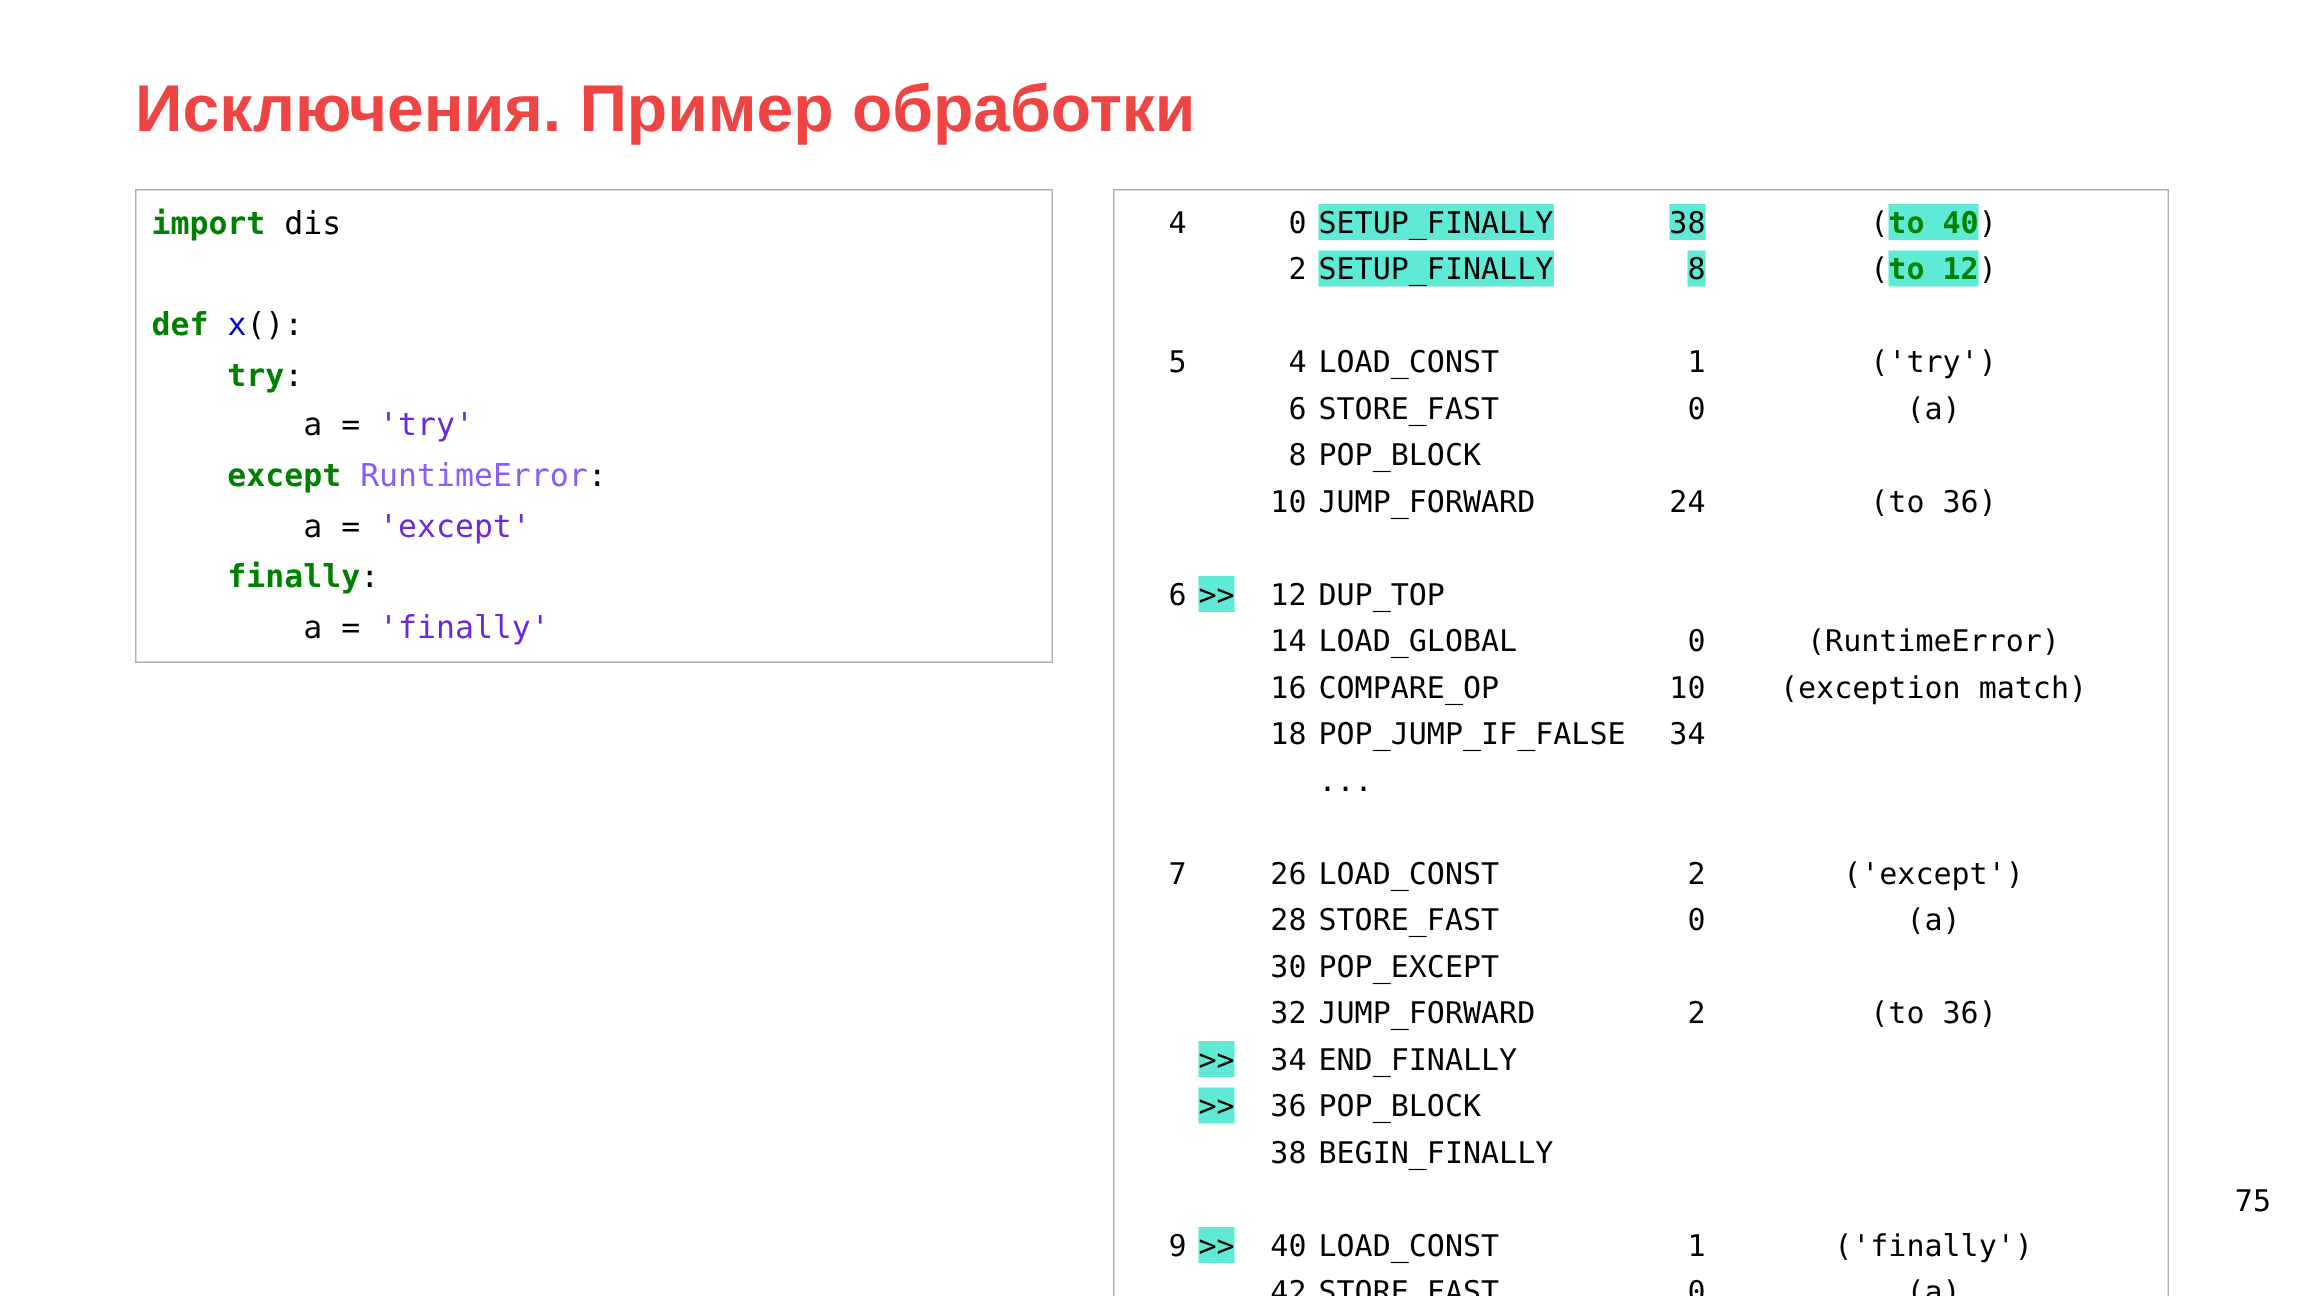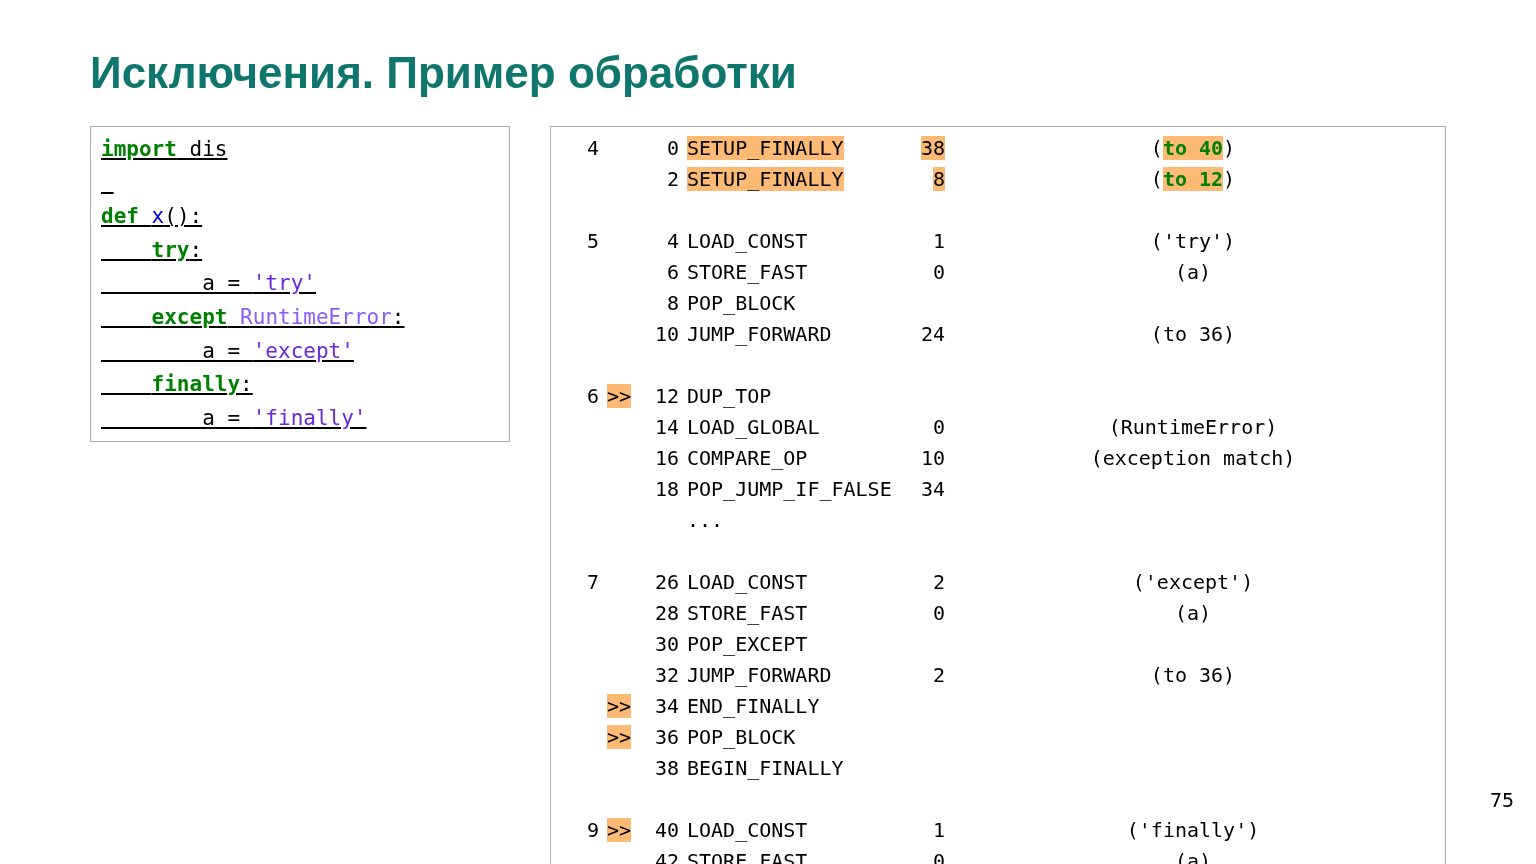--- a/index.html
+++ b/index.html
@@ -12,49 +12,48 @@
     font-family: Arial, Helvetica, sans-serif;
     position: relative;
   }
   .slide {
     padding: 48px 90px 0 90px;
   }
   .title {
     font-size: 44px;
     font-weight: 700;
     margin: 0 0 28px 0;
-    color: #0f766e;
+    color: #ef4444;
   }
   .columns {
     display: flex;
     gap: 40px;
     align-items: flex-start;
   }
   .codebox, .disbox {
     border: 1px solid #b0b0b0;
     padding: 6px 10px;
     font-family: "DejaVu Sans Mono", Menlo, Consolas, monospace;
     font-size: 21px;
     line-height: 1.6;
     white-space: pre;
   }
   .codebox {
-    width: 420px;
-    text-decoration: underline;
+    width: 612px;
   }
   .disbox {
     flex: 1;
     font-size: 20px;
     line-height: 1.55;
   }
   .tok-kw   { color: #008000; font-weight: 700; }
   .tok-name { color: #0000d0; }
   .tok-err  { color: #8b5cf6; }
   .tok-str  { color: #6d28d9; }
-  .hl { background: #fdba74; }
+  .hl { background: #5eead4; }
   .hl-grn { color: #008000; font-weight: 700; }
   .row {
     display: grid;
     grid-template-columns: 46px 40px 40px 220px 44px 1fr;
     column-gap: 0;
   }
   .row > span { white-space: pre; }
   .col-ln  { text-align: right; padding-right: 8px; }
   .col-mk  { text-align: left;  }
   .col-off { text-align: right; padding-right: 8px; }

